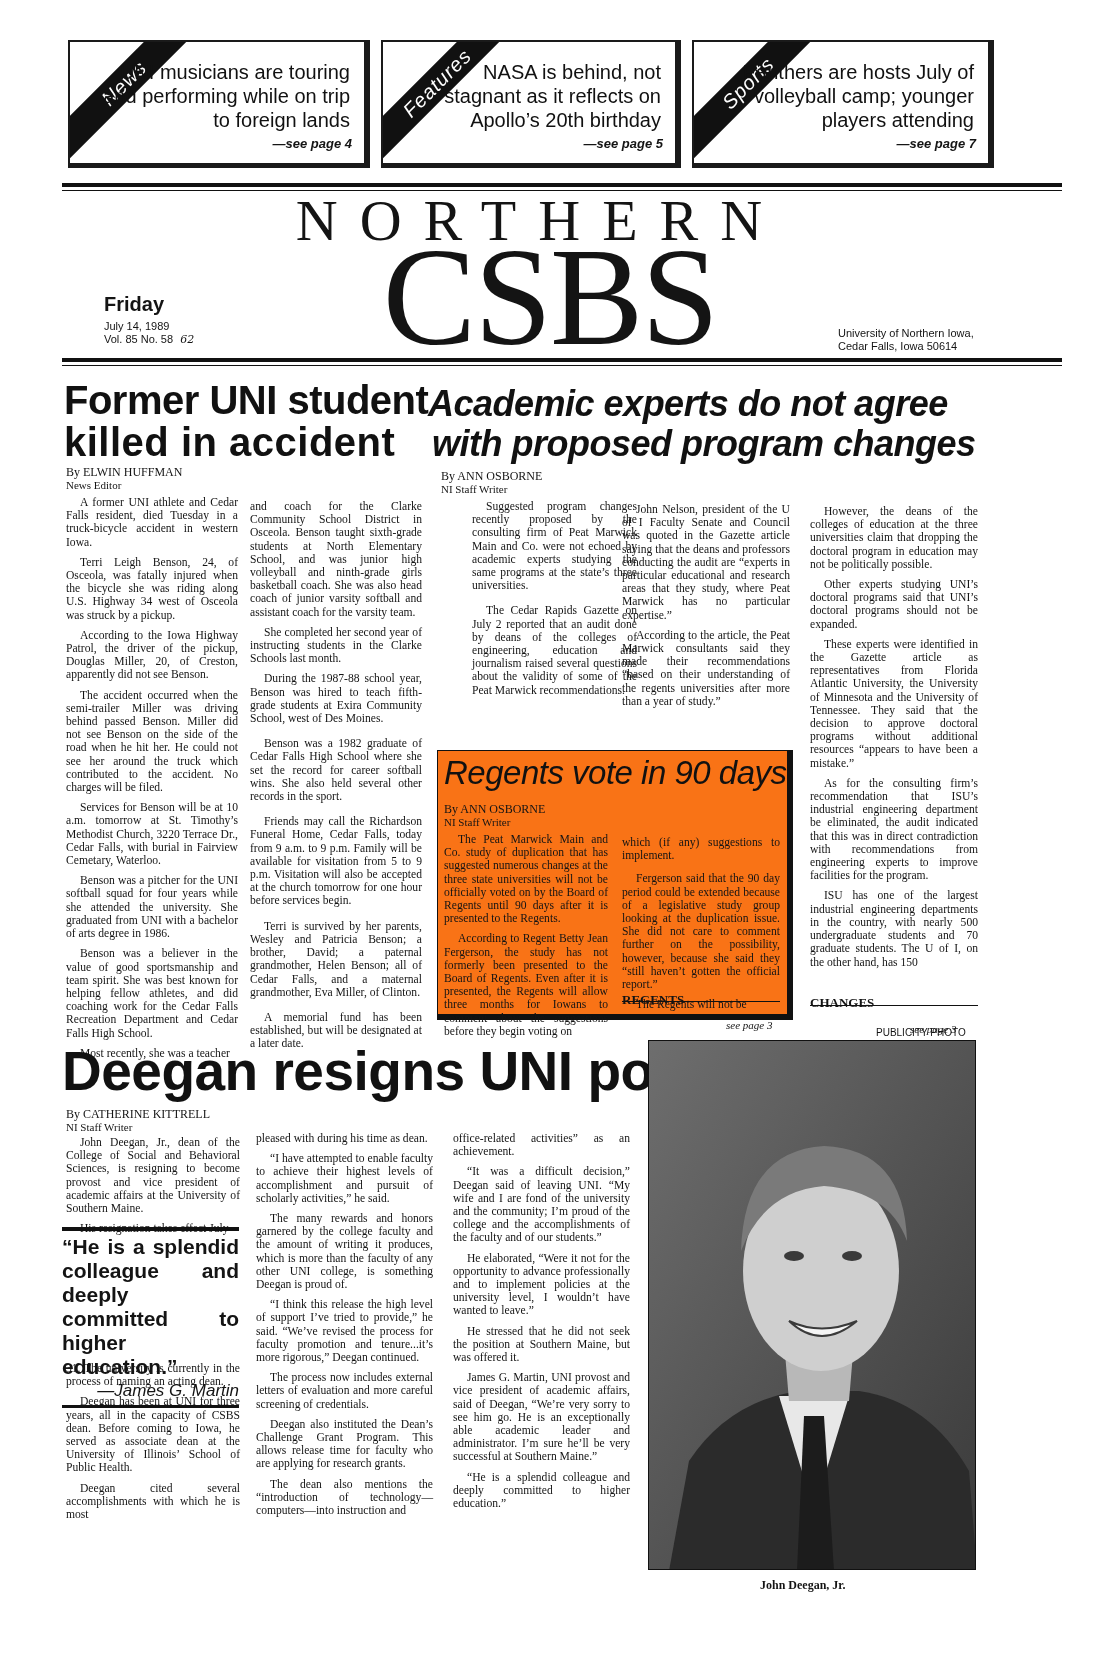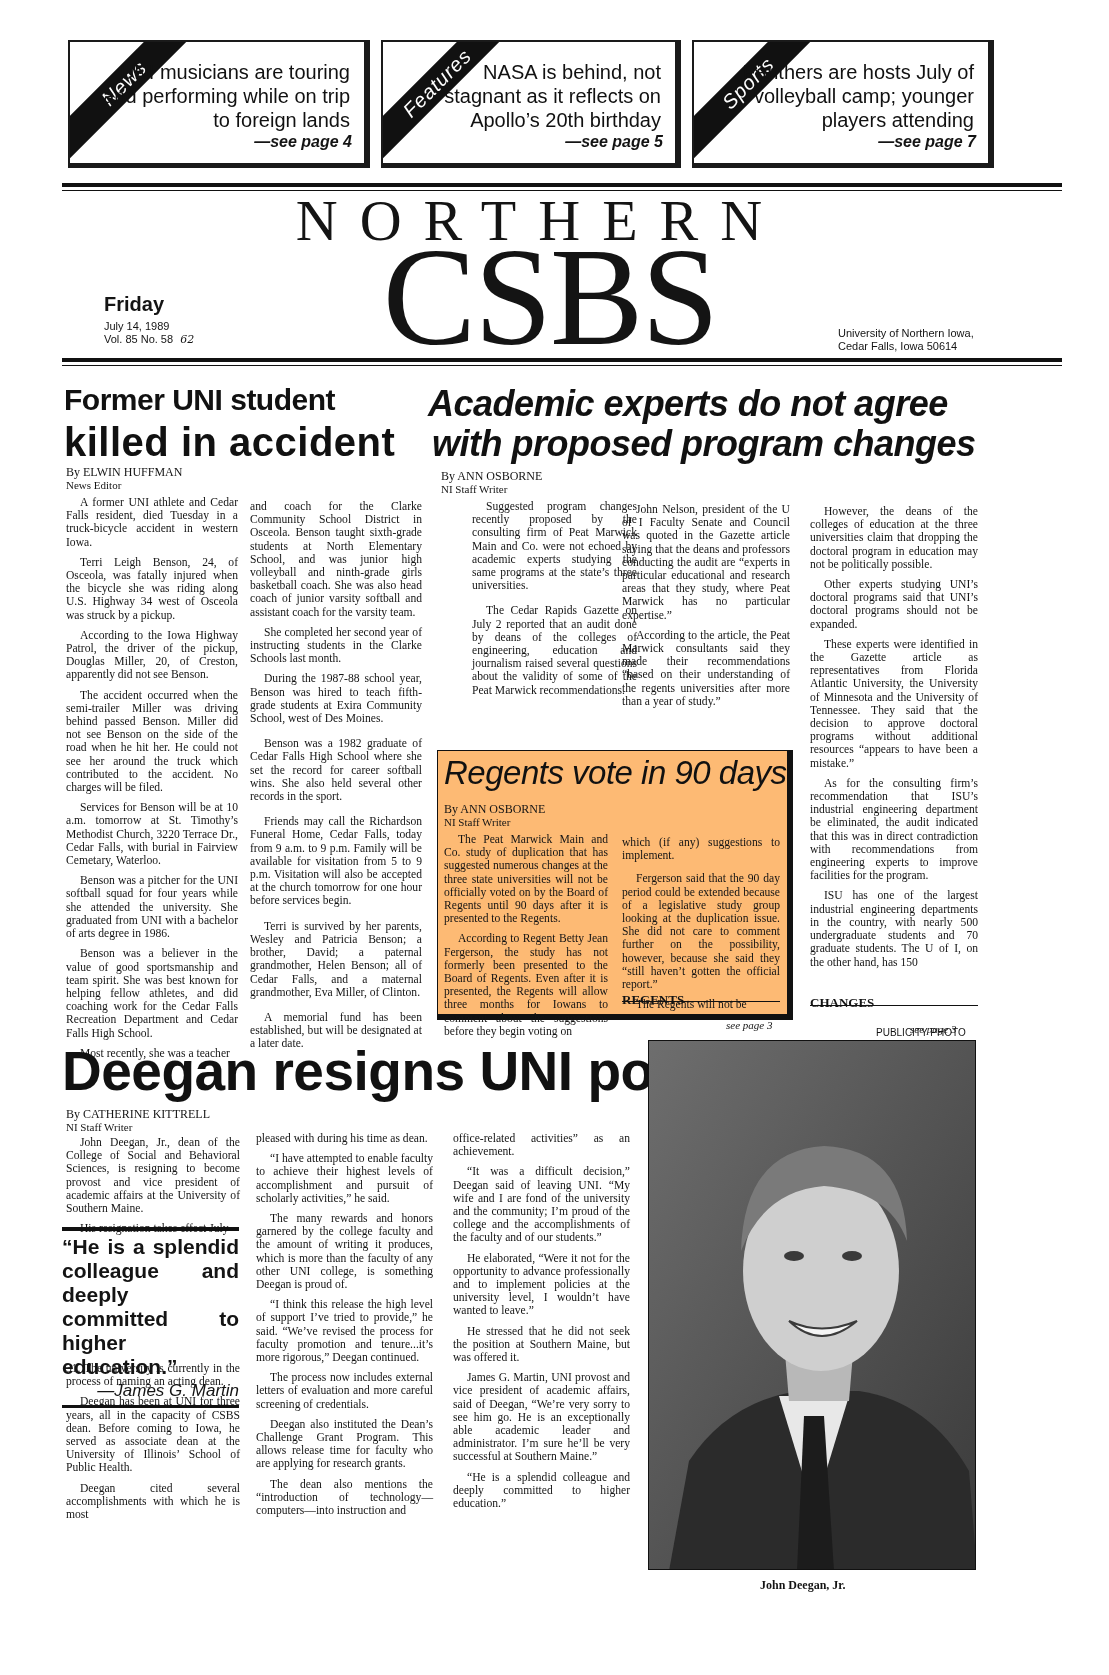--- a/index.html
+++ b/index.html
@@ -3,39 +3,39 @@
 <meta charset="utf-8">
 <style>
   html, body { margin:0; padding:0; background:#ffffff; }
   body { width:1109px; height:1675px; position:relative; overflow:hidden; color:#141414; font-family:"Liberation Serif", serif; }
   .abs { position:absolute; }
 
   
   .teaser { position:absolute; top:40px; height:128px; border:2px solid #1a1a1a; border-right-width:6px; border-bottom-width:5px; background:#fff; overflow:hidden; box-sizing:border-box; }
   .teaser .band { position:absolute; left:-46px; top:26px; width:200px; height:30px; background:#111; transform:rotate(-45deg); transform-origin:center; color:#fff; text-align:center; font-family:"Liberation Sans", sans-serif; font-style:italic; font-size:20px; line-height:30px; letter-spacing:1px; }
   .teaser .head { position:absolute; right:14px; top:18px; width:260px; text-align:right; font-family:"Liberation Sans", sans-serif; font-size:20px; line-height:24px; color:#111; }
-  .teaser .see { position:absolute; right:12px; bottom:12px; font-family:"Liberation Sans", sans-serif; font-style:italic; font-weight:bold; font-size:16px; }
+  .teaser .see { position:absolute; right:12px; bottom:12px; font-family:"Liberation Sans", sans-serif; font-style:italic; font-weight:bold; font-size:13px; }
 
   .rule-thick { position:absolute; left:62px; width:1000px; height:4px; background:#111; }
   .rule-thin { position:absolute; left:62px; width:1000px; height:1px; background:#111; }
 
   .mast-northern { position:absolute; left:280px; top:186px; width:520px; text-align:center; font-family:"Liberation Serif", serif; font-size:58px; letter-spacing:22px; line-height:70px; }
   .mast-iowan { position:absolute; left:270px; top:232px; width:560px; text-align:center; font-family:"Liberation Serif", serif; font-size:140px; line-height:130px; letter-spacing:-2px; }
   .mast-day { position:absolute; left:104px; top:293px; font-family:"Liberation Sans", sans-serif; font-weight:bold; font-size:20px; }
   .mast-small { position:absolute; font-family:"Liberation Sans", sans-serif; font-size:11px; line-height:13px; }
 
   .hl-sans { font-family:"Liberation Sans", sans-serif; font-weight:bold; color:#111; }
   .byline { font-family:"Liberation Serif", serif; font-weight:normal; font-size:12px; line-height:13px; }
   .byline .role { font-size:11px; display:block; }
 
   .col { position:absolute; font-family:"Liberation Serif", serif; font-size:11.6px; line-height:13.2px; text-align:justify; hyphens:auto; }
   .col p { margin:0 0 7px 0; text-indent:14px; }
   .col p.noindent { text-indent:0; }
 
-  .regents-box { position:absolute; left:437px; top:750px; width:356px; height:270px; border:1.5px solid #111; border-right-width:6px; border-bottom-width:6px; box-sizing:border-box; background:#fdba74; }
+  .regents-box { position:absolute; left:437px; top:750px; width:356px; height:270px; border:1.5px solid #111; border-right-width:6px; border-bottom-width:6px; box-sizing:border-box; background:#f97316; }
   .jump { font-family:"Liberation Serif", serif; font-weight:bold; font-size:13px;margin-top:7px; }
   .see-page { font-family:"Liberation Serif", serif; font-style:italic; font-size:11px;margin-top:16px; }
 
   .pull-quote { position:absolute; left:62px; top:1227px; width:177px; border-top:4px solid #111; border-bottom:3px solid #111; padding:4px 0 4px 0; }
   .pull-quote .q { font-family:"Liberation Sans", sans-serif; font-weight:bold; font-size:21px; line-height:24px; text-align:justify; }
   .pull-quote .attr { font-family:"Liberation Sans", sans-serif; font-style:italic; font-size:17px; text-align:right; margin-top:2px; }
 
   .photo { position:absolute; left:648px; top:1040px; width:328px; height:530px; border:1.5px solid #111; box-sizing:border-box; background:#5a5a5a; overflow:hidden; }
 </style>
 </head>
@@ -68,21 +68,21 @@
 <div class="mast-small" style="left:104px;top:333px;">
   <span>Vol. 85 No. 58</span>
   <span style="font-family:'DejaVu Serif',serif;font-style:italic;margin-left:4px;">62</span>
 </div>
 <div class="mast-small" style="left:838px;top:327px;">University of Northern Iowa,</div>
 <div class="mast-small" style="left:838px;top:340px;">Cedar Falls, Iowa 50614</div>
 
 <div class="rule-thick" style="top:358px;"></div>
 <div class="rule-thin" style="top:365px;"></div>
 
-<div class="abs hl-sans" style="left:64px;top:378px;font-size:30px;line-height:44px;letter-spacing:-0.5px;">Former UNI student</div>
+<div class="abs hl-sans" style="left:64px;top:378px;font-size:40px;line-height:44px;letter-spacing:-0.5px;">Former UNI student</div>
 <div class="abs hl-sans" style="left:64px;top:420px;font-size:40px;line-height:44px;letter-spacing:0.5px;">killed in accident</div>
 <div class="abs byline" style="left:66px;top:466px;">
   <span>By ELWIN HUFFMAN</span>
   <span class="role">News Editor</span>
 </div>
 
 <div class="col" style="left:66px;top:496px;width:172px;">
   <p>A former UNI athlete and Cedar Falls resident, died Tuesday in a truck-bicycle accident in western Iowa.</p>
   <p>Terri Leigh Benson, 24, of Osceola, was fatally injured when the bicycle she was riding along U.S. Highway 34 west of Osceola was struck by a pickup.</p>
   <p>According to the Iowa Highway Patrol, the driver of the pickup, Douglas Miller, 20, of Creston, apparently did not see Benson.</p>

